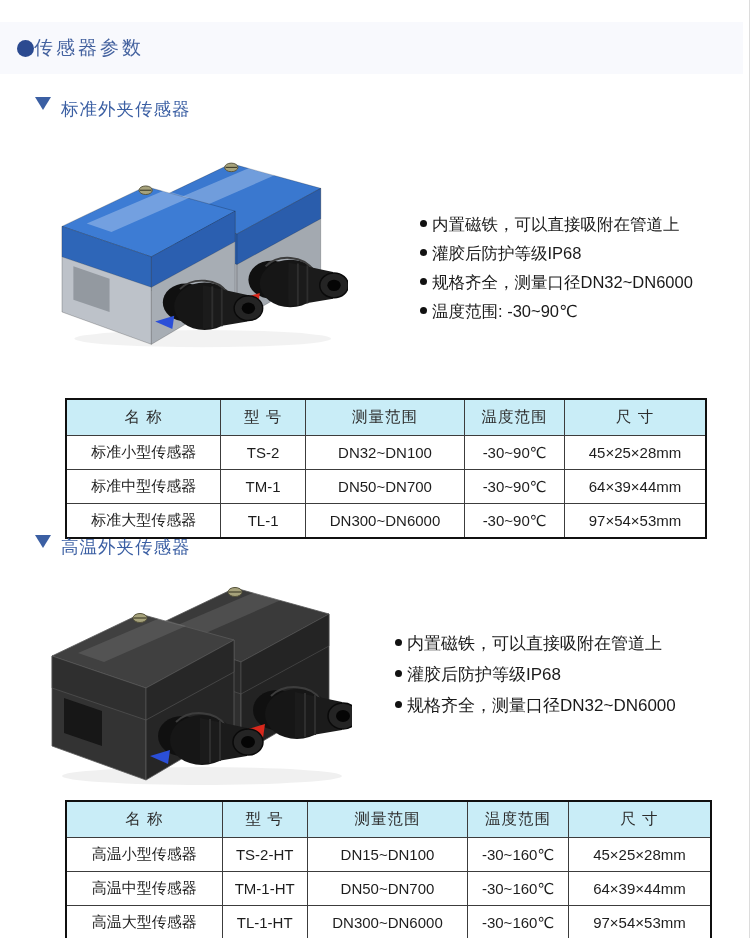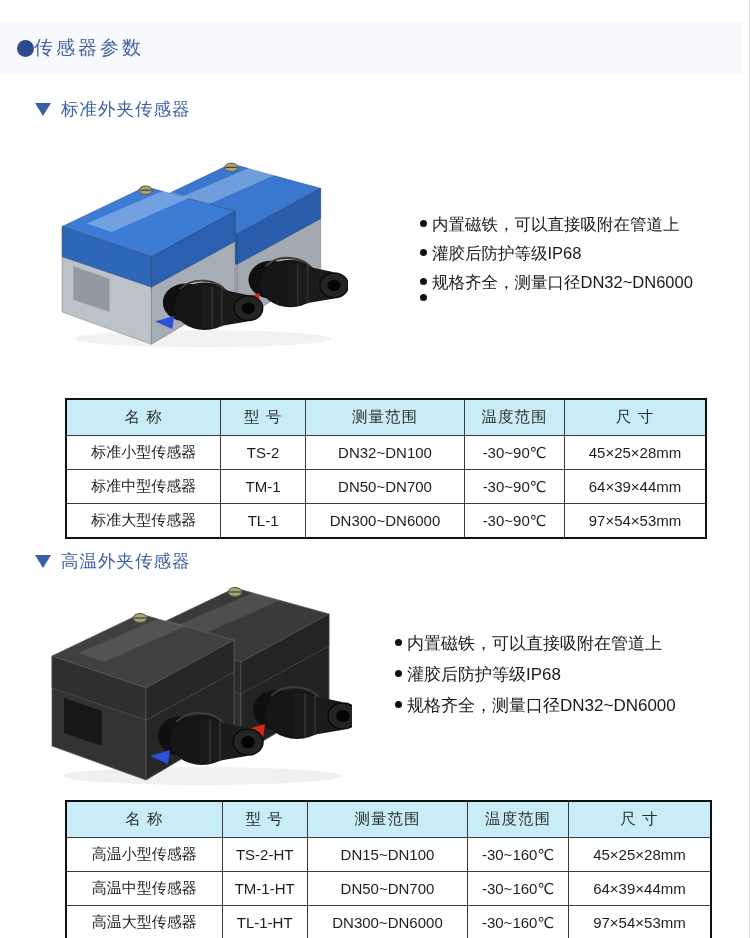--- a/index.html
+++ b/index.html
@@ -9,21 +9,21 @@
 
   
   .title-band{position:absolute;left:0;top:22px;width:743px;height:52px;
     background:var(--band-bg,#f8f9fd);display:flex;align-items:center;}
   .title-dot{width:17px;height:17px;border-radius:50%;background:var(--bullet-navy,#2b4a90);
     margin-left:17px;flex:0 0 auto;}
   .page-title{font-size:19px;letter-spacing:3px;
     color:var(--title-blue,#44629f);}
 
   
-  .section-head{position:absolute;display:flex;align-items:center;
+  .section-head{position:absolute;display:flex;
     color:var(--accent-blue,#3b5fa3);}
   .tri-icon{width:0;height:0;border-left:8px solid transparent;border-right:8px solid transparent;
     border-top:13px solid var(--accent-blue,#3b5fa3);margin-right:10px;}
   .section-head .txt{font-size:17.5px;letter-spacing:1px;}
 
   
   .features{position:absolute;list-style:none;margin:12px;padding:0;}
   .features li{display:flex;align-items:baseline;color:#1a1a1a;}
   .f1 li{line-height:29px;font-size:16.5px;}
   .f2 li{line-height:31px;font-size:17px;}
@@ -108,20 +108,21 @@
     <li>
         <span class="b-dot"></span>
         <span>灌胶后防护等级IP68</span>
       </li>
     <li>
         <span class="b-dot"></span>
         <span>规格齐全，测量口径DN32~DN6000</span>
       </li>
     <li>
         <span class="b-dot"></span>
+        <span>温度范围: -30~90℃</span>
       </li>
   </ul>
 
   <table class="spec t1">
     <colgroup>
         <col style="width:24.2%">
         <col style="width:13.2%">
         <col style="width:24.9%">
         <col style="width:15.6%">
         <col style="width:22.1%">
@@ -153,21 +154,21 @@
       <tr>
         <td>标准大型传感器</td>
         <td>TL-1</td>
         <td>DN300~DN6000</td>
         <td>-30~90℃</td>
         <td>97×54×53mm</td>
       </tr>
     </tbody>
   </table>
 
-  <div class="section-head" style="left:35px;top:549px;">
+  <div class="section-head" style="left:35px;top:535px;">
     <span class="tri-icon"></span>
     <span class="txt">高温外夹传感器</span>
   </div>
 
   <svg class="product-img" style="left:42px;top:582px;" width="310" height="205" viewBox="0 0 310 205">
     <ellipse cx="160" cy="194" rx="140" ry="9" fill="#000" opacity="0.06"></ellipse>
     <use href="#sensor" transform="translate(95,-10)" style="--top:#3a3a3a;--capL:#2b2b2b;--capR:#242424;--ridge:rgba(255,255,255,.10);--left:#2f2f2f;--right:#232323;--grille:#151515;--edge:#555555;--marker:#d8281c;"></use>
     <use href="#sensor" transform="translate(0,16)" style="--top:#404040;--capL:#2f2f2f;--capR:#272727;--ridge:rgba(255,255,255,.10);--left:#333333;--right:#262626;--grille:#171717;--edge:#5a5a5a;--marker:#2b4fd8;"></use>
   </svg>
 

